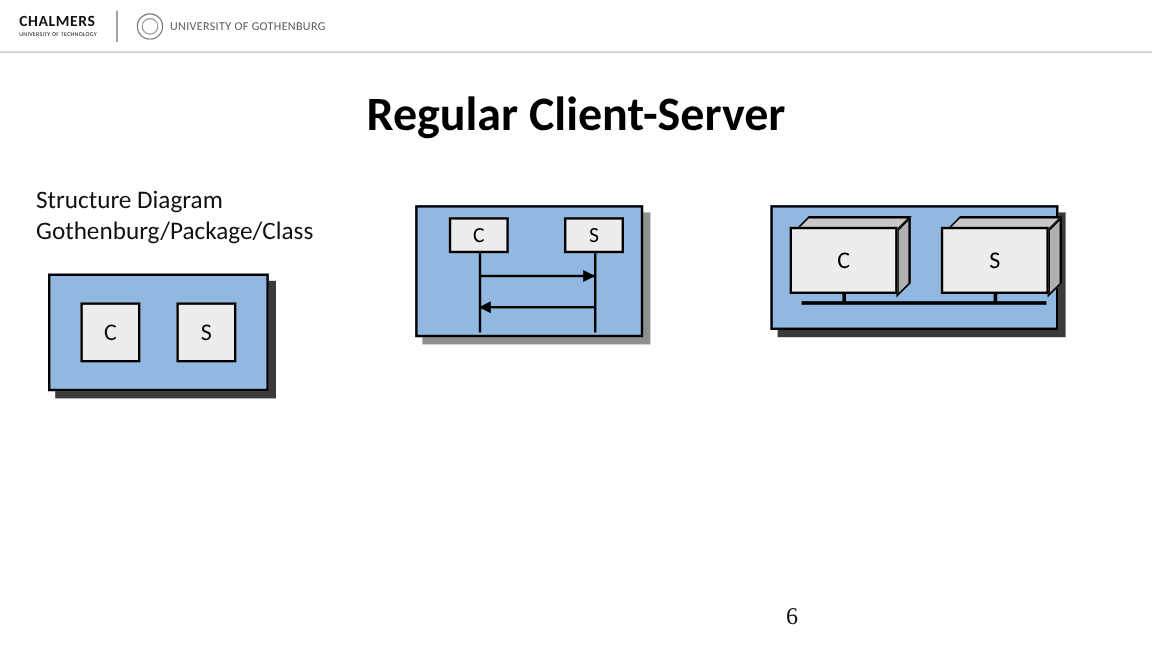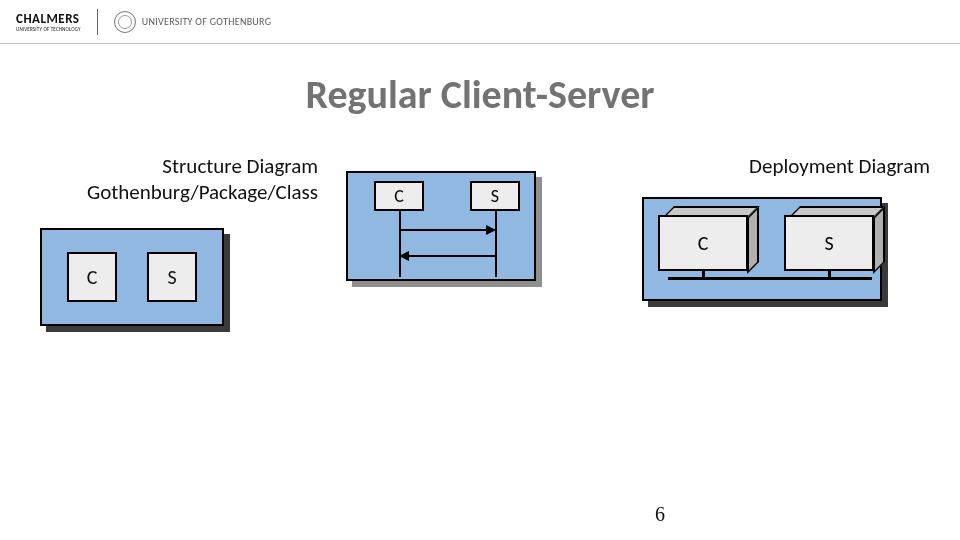--- a/index.html
+++ b/index.html
@@ -18,26 +18,26 @@
   .logo-chalmers .sub { font-size: 5px; letter-spacing: 0.2px; color:#111; }
   .divider { width:1px; height:26px; background:#666; margin: 0 4px; }
   .gu { display:flex; align-items:center; gap:6px; }
   .gu-seal {
     width:22px; height:22px; border-radius:50%; border:1px solid #777;
     display:flex; align-items:center; justify-content:center;
   }
   .gu-seal::after { content:""; width:12px; height:12px; border-radius:50%; border:1px solid #999; }
   .gu-text { font-size:10px; color:#5a5d5f; letter-spacing:0.3px; text-transform: uppercase; }
   .title {
-    text-align:center; font-size:40px; font-weight:700; color:#737373;
+    text-align:center; font-size:40px; font-weight:700; color:#000000;
     margin-top: 26px;
   }
   .row {
     display:flex; justify-content: space-between;
-    width: 900px; margin: 34px auto 0; gap: 18px; text-align: right;
+    width: 900px; margin: 34px auto 0; gap: 18px;
   }
   .col { flex:1; }
   .col-title { font-size:21px; color:#111; line-height:1.25; font-weight:400; }
   .diagram-wrap { display:flex; margin-top: 22px; }
   .col:nth-child(2) .diagram-wrap, .col:nth-child(3) .diagram-wrap { margin-top: 18px; }
 
   
   .panel-outer { position:relative; }
   .panel-shadow {
     position:absolute; top:6px; left:6px; width:100%; height:100%;
@@ -170,21 +170,20 @@
           <div class="lifeline ll-c"></div>
           <div class="lifeline ll-s"></div>
           <div class="msg right m1"></div>
           <div class="msg left m2"></div>
         </div>
       </div>
     </div>
   </div>
 
   <div class="col dep">
-    <div class="col-title">Deployment Diagram</div>
     <div class="diagram-wrap">
       <div class="panel-outer">
         <div class="panel-shadow"></div>
         <div class="panel">
           <div class="node3d node-c">
             <div class="top"></div>
               <div class="side"></div>
             <div class="front">C</div>
           </div>
           <div class="node3d node-s">

